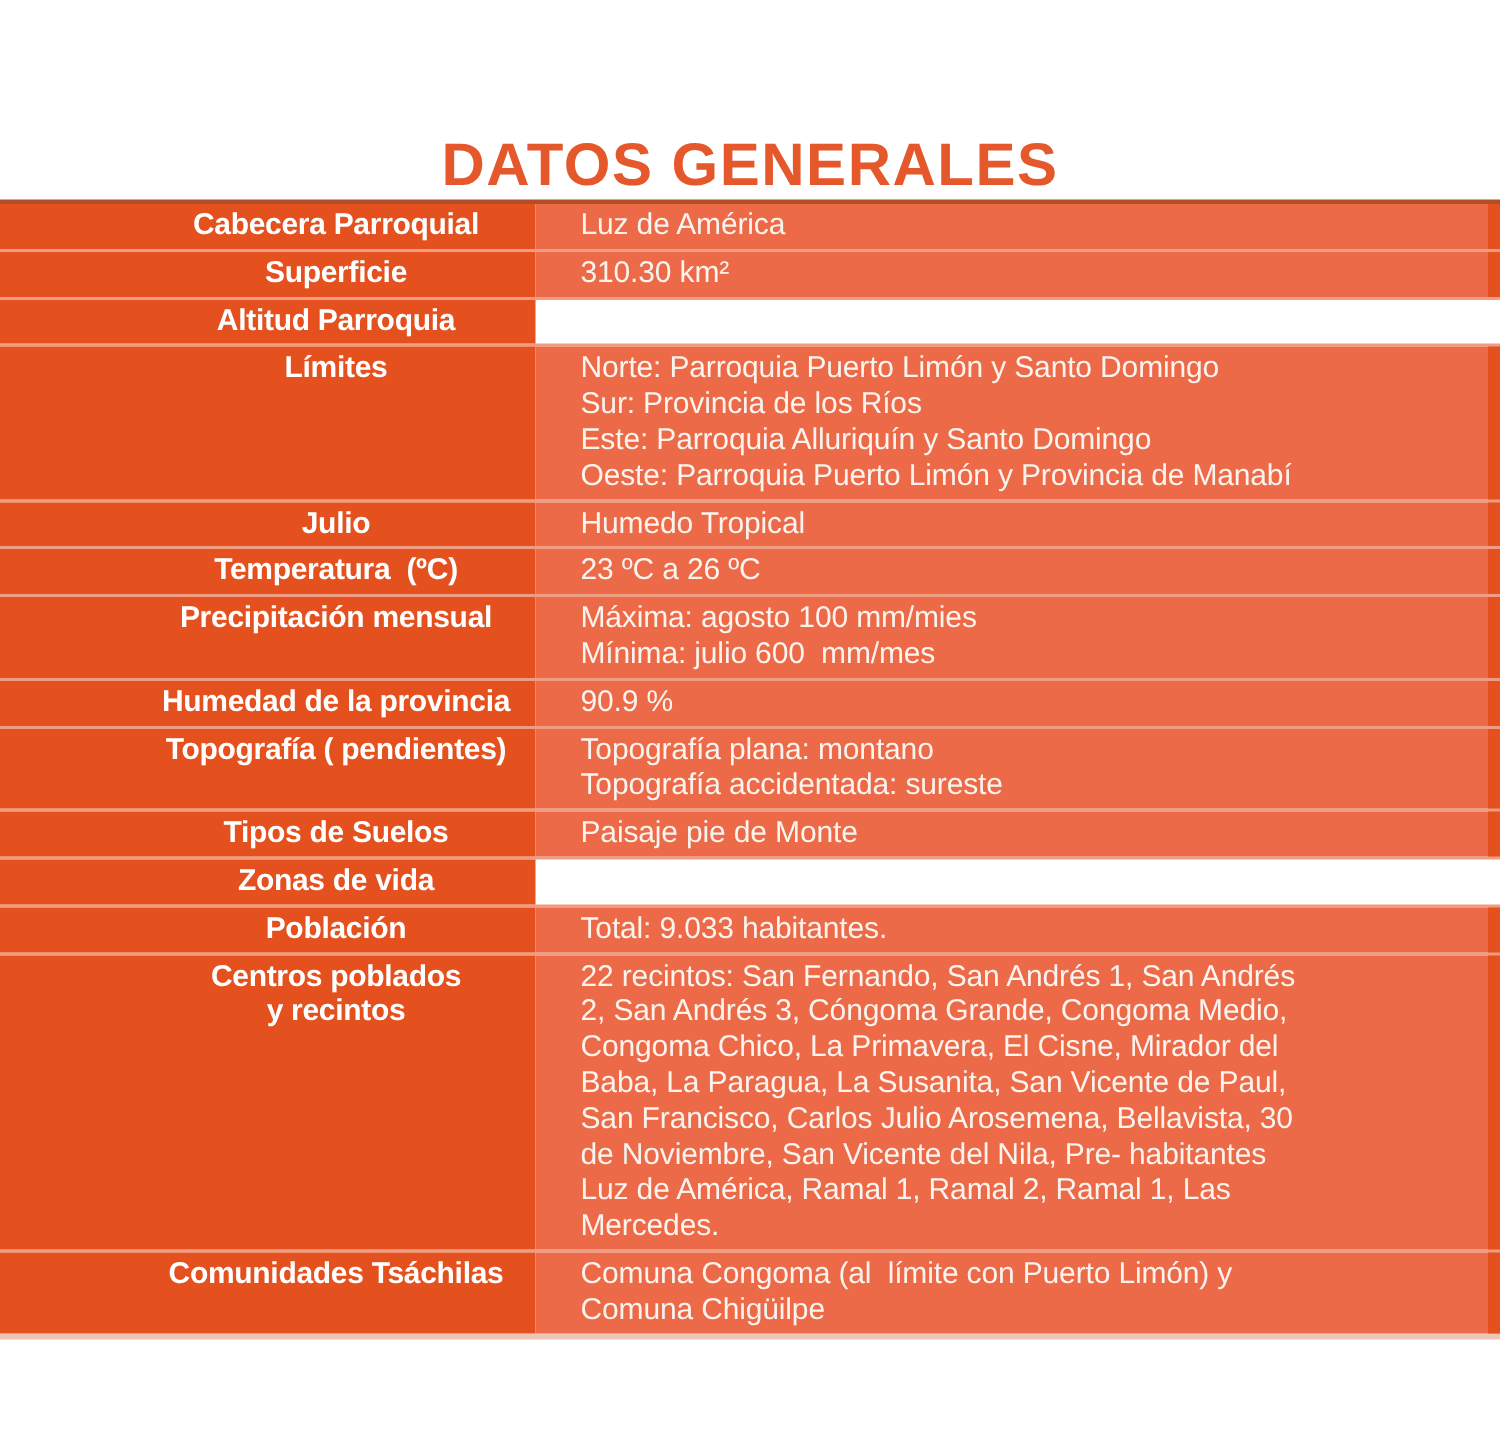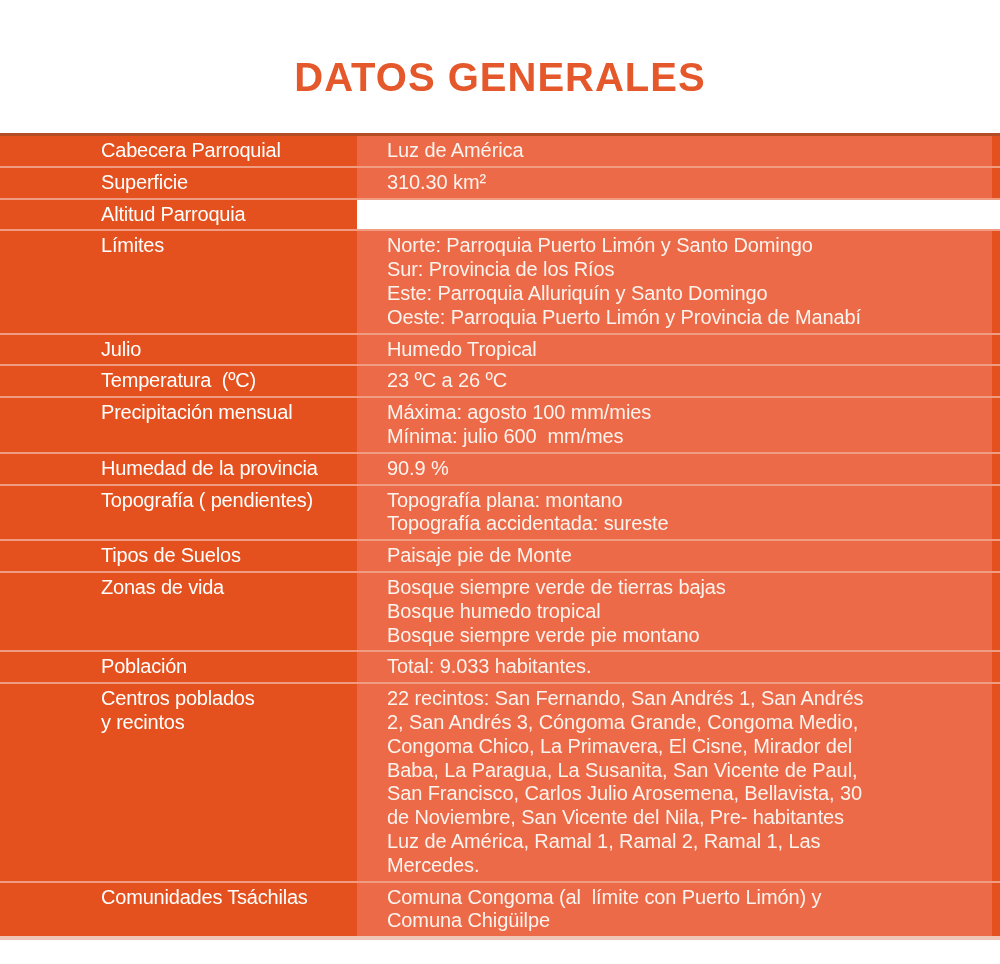--- a/index.html
+++ b/index.html
@@ -12,21 +12,20 @@
     font-family: "Liberation Sans", "DejaVu Sans", sans-serif;
   }
   .page { width: 1000px; height: 964px; }
 
   .header {
     height: 133px;
     box-sizing: border-box;
     display: flex;
     align-items: flex-end;
     justify-content: center;
-    padding-bottom: 33px;
   }
   .title {
     margin: 0;
     font-size: 40px;
     font-weight: 700;
     letter-spacing: 1px;
     color: var(--title, #E4582B);
   }
 
   .table {
@@ -41,21 +40,22 @@
     padding-top: 3px;
     padding-bottom: 3px;
   }
   .label-cell {
     width: 357px;
     flex: 0 0 357px;
     background: var(--label_col_bg, #E4511E);
     padding-left: 101px;
     padding-right: 10px;
     color: var(--label_text, #FFFFFF);
-    font-weight: 400;
+    font-weight: 700;
+    text-align: center;
   }
   .value-cell {
     flex: 1;
     background: var(--value_col_bg, #EC6A47);
     padding-left: 30px;
     padding-right: 22px;
     border-right: 8px solid var(--label_col_bg, #E4511E);
     color: var(--value_text, #FBF3EE);
   }
   .line {
@@ -162,25 +162,20 @@
           <div class="line">Tipos de Suelos</div>
         </div>
     <div class="cell value-cell">
           <div class="line">Paisaje pie de Monte</div>
         </div>
   </div>
 
   <div class="row">
     <div class="cell label-cell">
           <div class="line">Zonas de vida</div>
-        </div>
-    <div class="cell value-cell">
-          <div class="line">Bosque siempre verde de tierras bajas</div>
-          <div class="line">Bosque humedo tropical</div>
-          <div class="line">Bosque siempre verde pie montano</div>
         </div>
   </div>
 
   <div class="row">
     <div class="cell label-cell">
           <div class="line">Población</div>
         </div>
     <div class="cell value-cell">
           <div class="line">Total: 9.033 habitantes.</div>
         </div>

